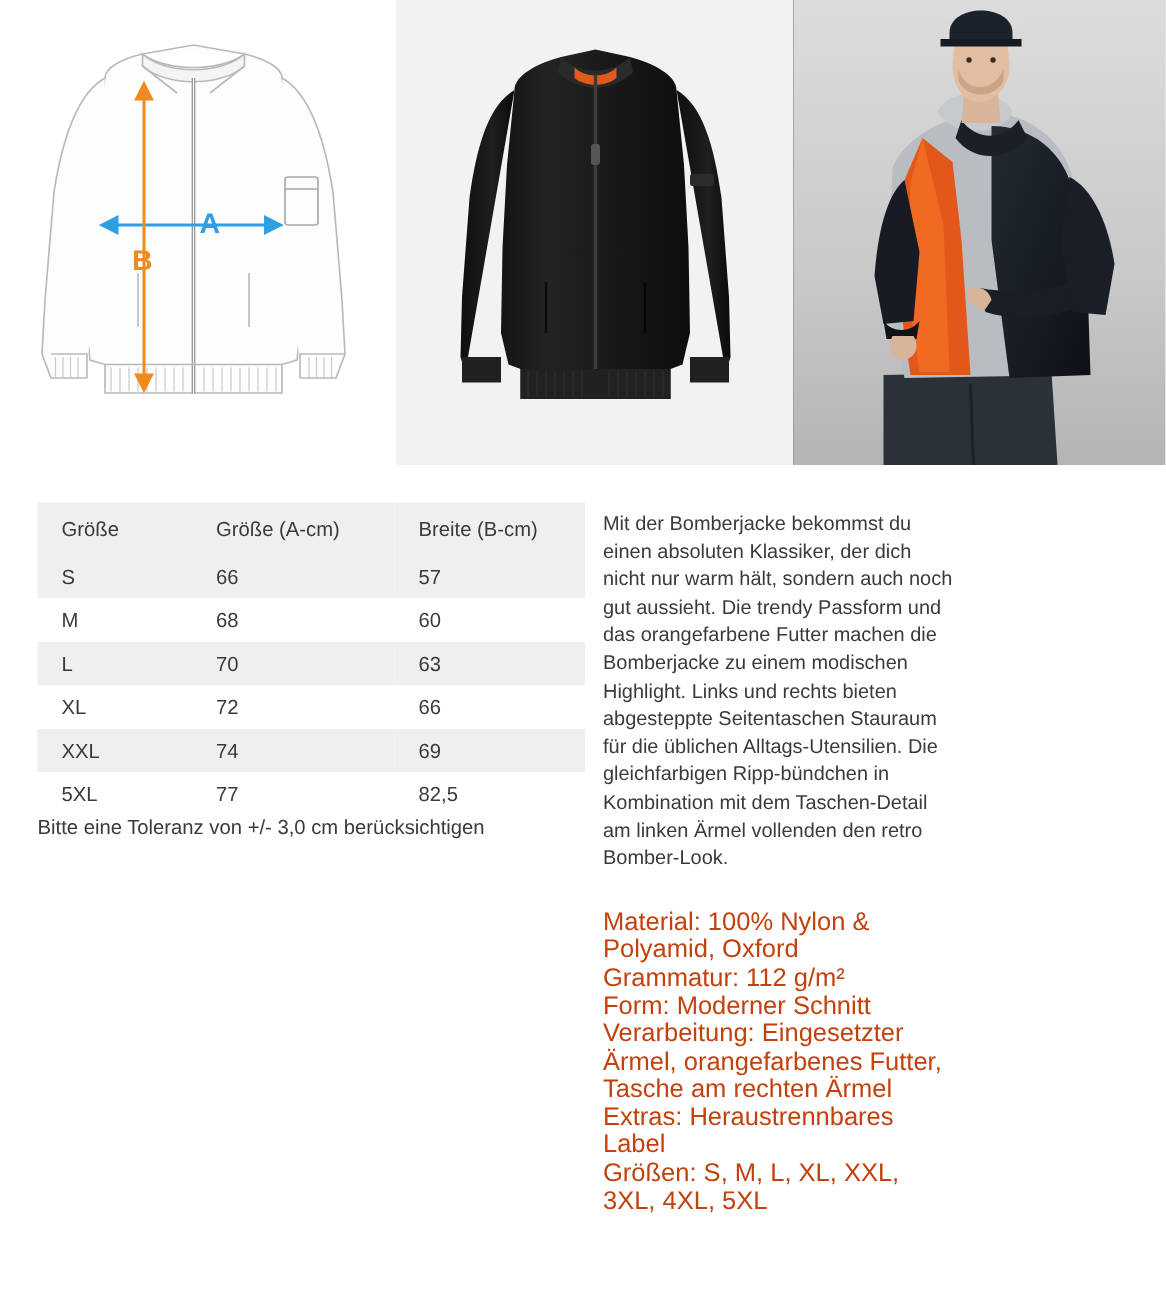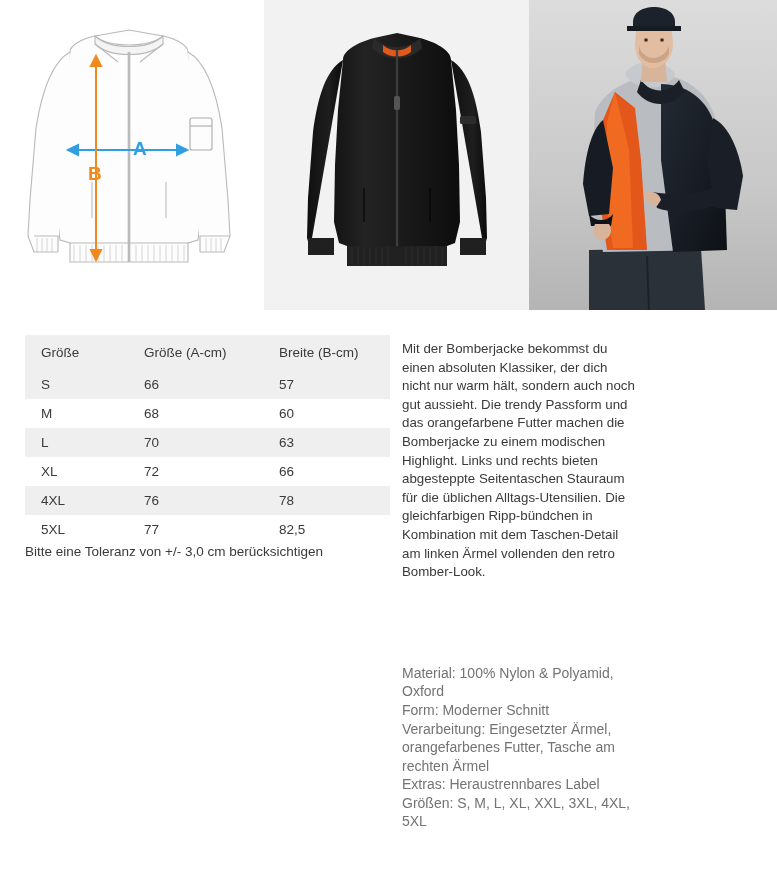--- a/index.html
+++ b/index.html
@@ -103,24 +103,24 @@
   }
 
   
   .desc-paragraph {
     font-size: 13.3px;
     line-height: 18.6px;
     color: #3a3a3a;
     margin: 0;
   }
   .specs {
-    margin-top: 82px;
-    font-size: 14px;
+    margin-top: 24px;
+    font-size: 17px;
     line-height: 18.6px;
-    color: #737373;
+    color: #c2410c;
   }
   .specs div { white-space: normal; }
 </style>
 </head>
 <body>
 
 <div class="image-strip">
 
   <div class="img-cell diagram">
     <div class="tech-wrap">
@@ -353,39 +353,40 @@
           <td>L</td>
           <td>70</td>
           <td>63</td>
         </tr>
         <tr>
           <td>XL</td>
           <td>72</td>
           <td>66</td>
         </tr>
         <tr>
-          <td>4XL</td>
-          <td>76</td>
-          <td>78</td>
+          <td>XXL</td>
+          <td>74</td>
+          <td>69</td>
         </tr>
         <tr>
           <td>5XL</td>
           <td>77</td>
           <td>82,5</td>
         </tr>
       </tbody>
     </table>
 
     <div class="tolerance-note">Bitte eine Toleranz von +/- 3,0 cm berücksichtigen</div>
   </div>
 
   <div class="right-col">
     <p class="desc-paragraph">Mit der Bomberjacke bekommst du einen absoluten Klassiker, der dich nicht nur warm hält, sondern auch noch gut aussieht. Die trendy Passform und das orangefarbene Futter machen die Bomberjacke zu einem modischen Highlight. Links und rechts bieten abgesteppte Seitentaschen Stauraum für die üblichen Alltags-Utensilien. Die gleichfarbigen Ripp-bündchen in Kombination mit dem Taschen-Detail am linken Ärmel vollenden den retro Bomber-Look.</p>
 
     <div class="specs">
       <div>Material: 100% Nylon &amp; Polyamid, Oxford</div>
+      <div>Grammatur: 112 g/m²</div>
       <div>Form: Moderner Schnitt</div>
       <div>Verarbeitung: Eingesetzter Ärmel, orangefarbenes Futter, Tasche am rechten Ärmel</div>
       <div>Extras: Heraustrennbares Label</div>
       <div>Größen: S, M, L, XL, XXL, 3XL, 4XL, 5XL</div>
     </div>
   </div>
 </div>
 
 </body></html>

